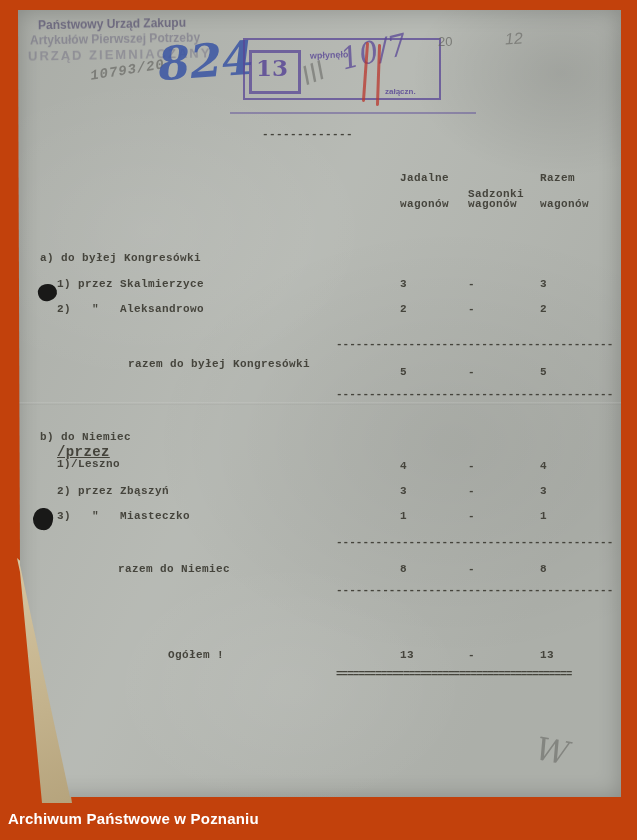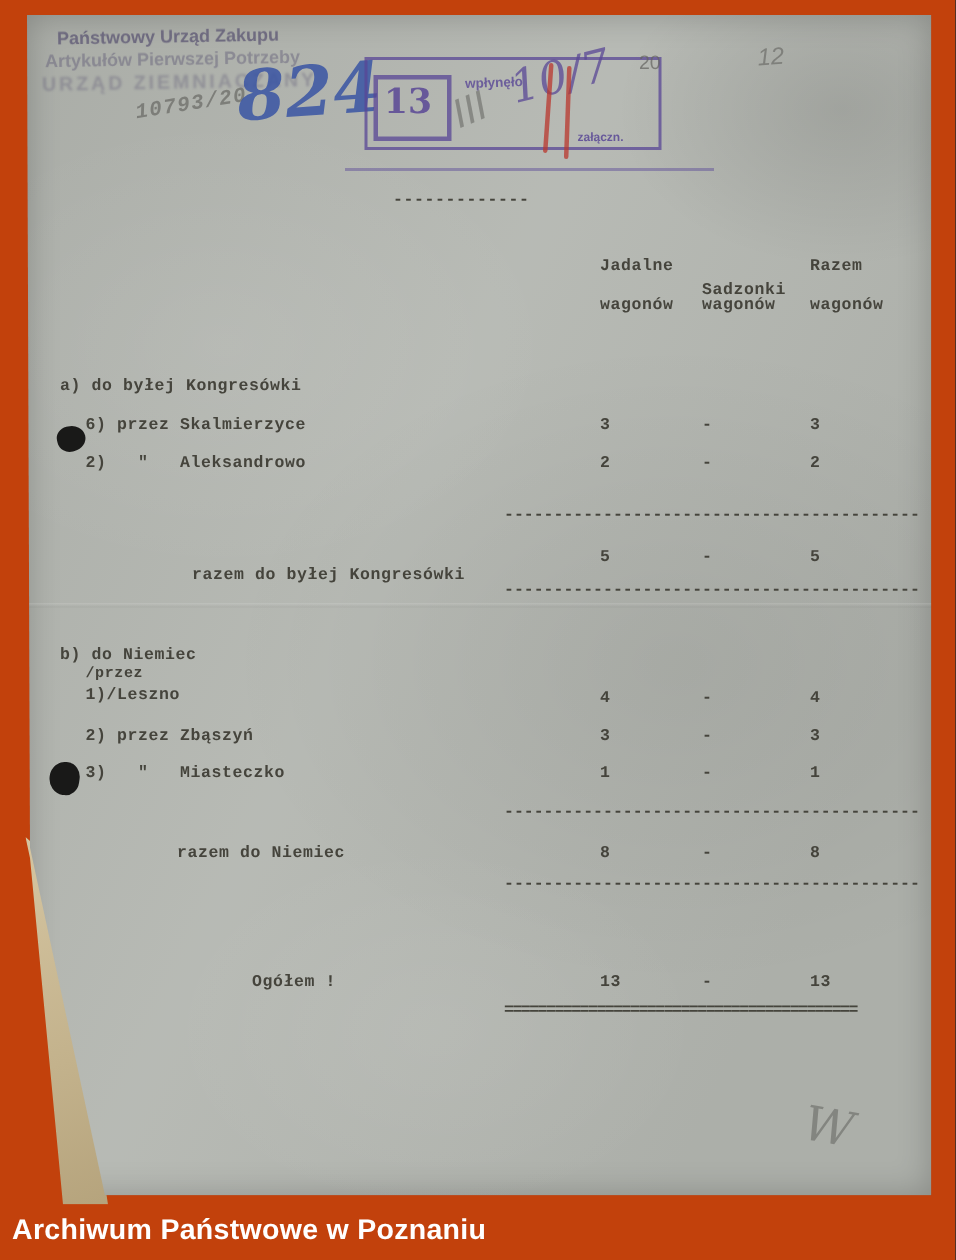--- a/index.html
+++ b/index.html
@@ -29,21 +29,21 @@
   .sep{overflow:hidden;width:278px;letter-spacing:0;}
   
   .stampink{position:absolute;font-family:"Liberation Sans",sans-serif;font-weight:bold;
             color:#5a5472;white-space:pre;transform:rotate(-1deg);}
   .purple{color:#5a4896;}
   .pencil{color:#63635f;}
   .blueink{color:#3a55a4;}
   .redmark{position:absolute;width:3px;background:rgba(185,55,45,.75);border-radius:2px;}
   .box{position:absolute;border:2px solid rgba(88,70,150,.75);}
   
-  #caption{position:absolute;left:8px;top:810px;color:#fff;font-weight:bold;font-size:19px;
+  #caption{position:absolute;left:8px;top:810px;color:#fff;font-weight:bold;font-size:15px;
            font-family:"Liberation Sans",sans-serif;letter-spacing:.2px;}
 </style>
 </head>
 <body>
 
 <div id="stage">
 
   <div id="flap"></div>
 
   <div id="paper">
@@ -59,61 +59,61 @@
 
     <div class="t pencil" style="left:72px;top:52px;font-size:14px;font-style:italic;transform:rotate(-9deg);opacity:.65;letter-spacing:1px;">10793/20</div>
 
     <div class="blueink" style="position:absolute;left:140px;top:24px;font-size:46px;font-style:italic;font-weight:bold;transform:rotate(-4deg);opacity:.85;font-family:'DejaVu Serif',serif;">824</div>
 
     <div class="box" style="left:225px;top:28px;width:194px;height:58px;"></div>
     <div class="box" style="left:231px;top:40px;width:46px;height:38px;border-width:3px;"></div>
     <div class="purple" style="position:absolute;left:231px;top:44px;width:46px;text-align:center;font-size:23px;font-weight:bold;font-family:'DejaVu Serif',serif;opacity:.85;">13</div>
     <div class="purple" style="position:absolute;left:292px;top:40px;font-size:9px;font-weight:bold;opacity:.8;transform:rotate(-2deg);">wpłynęło</div>
     <div class="purple" style="position:absolute;left:322px;top:24px;font-size:30px;font-style:italic;opacity:.75;transform:rotate(-14deg);font-family:'DejaVu Serif',serif;">10/7</div>
-    <div class="pencil" style="position:absolute;left:364px;top:24px;font-size:13px;opacity:.7;padding-left:44px;">20</div>
+    <div class="pencil" style="position:absolute;left:376px;top:24px;font-size:13px;opacity:.7;padding-left:44px;">20</div>
     <div class="pencil" style="position:absolute;left:284px;top:48px;font-size:27px;font-style:italic;opacity:.55;transform:rotate(-22deg);">III</div>
     <div class="redmark" style="left:346px;top:32px;height:60px;transform:rotate(4deg);"></div>
     <div class="redmark" style="left:359px;top:34px;height:62px;transform:rotate(2deg);"></div>
     <div class="purple" style="position:absolute;left:367px;top:77px;font-size:8px;font-weight:bold;opacity:.85;">załączn.</div>
     <div style="position:absolute;left:212px;top:102px;width:246px;height:2px;background:rgba(88,70,150,.45);"></div>
 
     <div class="pencil" style="position:absolute;left:487px;top:20px;font-size:16px;font-style:italic;opacity:.6;transform:rotate(-4deg);">12</div>
 
     <div class="t" style="left:244px;top:118px;">-------------</div>
 
     <div class="t val" style="left:382px;top:162px;">Jadalne</div>
     <div class="t val" style="left:450px;top:178px;">Sadzonki</div>
     <div class="t val" style="left:522px;top:162px;">Razem</div>
     <div class="t val" style="left:382px;top:188px;">wagonów</div>
     <div class="t val" style="left:450px;top:188px;">wagonów</div>
     <div class="t val" style="left:522px;top:188px;">wagonów</div>
 
     <div class="t" style="left:22px;top:242px;">a) do byłej Kongresówki</div>
 
-    <div class="t" style="left:39px;top:268px;">6) przez Skalmierzyce</div>
+    <div class="t" style="left:39px;top:268px;">1) przez Skalmierzyce</div>
     <div class="t val" style="left:382px;top:268px;">3</div>
     <div class="t val" style="left:450px;top:268px;">-</div>
     <div class="t val" style="left:522px;top:268px;">3</div>
 
     <div class="t" style="left:39px;top:293px;">2)   "   Aleksandrowo</div>
     <div class="t val" style="left:382px;top:293px;">2</div>
     <div class="t val" style="left:450px;top:293px;">-</div>
     <div class="t val" style="left:522px;top:293px;">2</div>
 
     <div class="t sep" style="left:318px;top:328px;">----------------------------------------------</div>
 
-    <div class="t" style="left:110px;top:368px;text-align:right;">razem do byłej Kongresówki</div>
+    <div class="t" style="left:110px;top:348px;text-align:right;">razem do byłej Kongresówki</div>
     <div class="t val" style="left:382px;top:356px;">5</div>
     <div class="t val" style="left:450px;top:356px;">-</div>
     <div class="t val" style="left:522px;top:356px;">5</div>
 
     <div class="t sep" style="left:318px;top:378px;">----------------------------------------------</div>
 
     <div class="t" style="left:22px;top:421px;">b) do Niemiec</div>
-    <div class="t" style="left:39px;top:434px;font-size:10px;text-align:center;">/przez</div>
+    <div class="t" style="left:39px;top:434px;font-size:14px;text-decoration:underline;text-align:center;">/przez</div>
 
     <div class="t" style="left:39px;top:448px;">1)/Leszno</div>
     <div class="t val" style="left:382px;top:450px;">4</div>
     <div class="t val" style="left:450px;top:450px;">-</div>
     <div class="t val" style="left:522px;top:450px;">4</div>
 
     <div class="t" style="left:39px;top:475px;">2) przez Zbąszyń</div>
     <div class="t val" style="left:382px;top:475px;">3</div>
     <div class="t val" style="left:450px;top:475px;">-</div>
     <div class="t val" style="left:522px;top:475px;">3</div>

